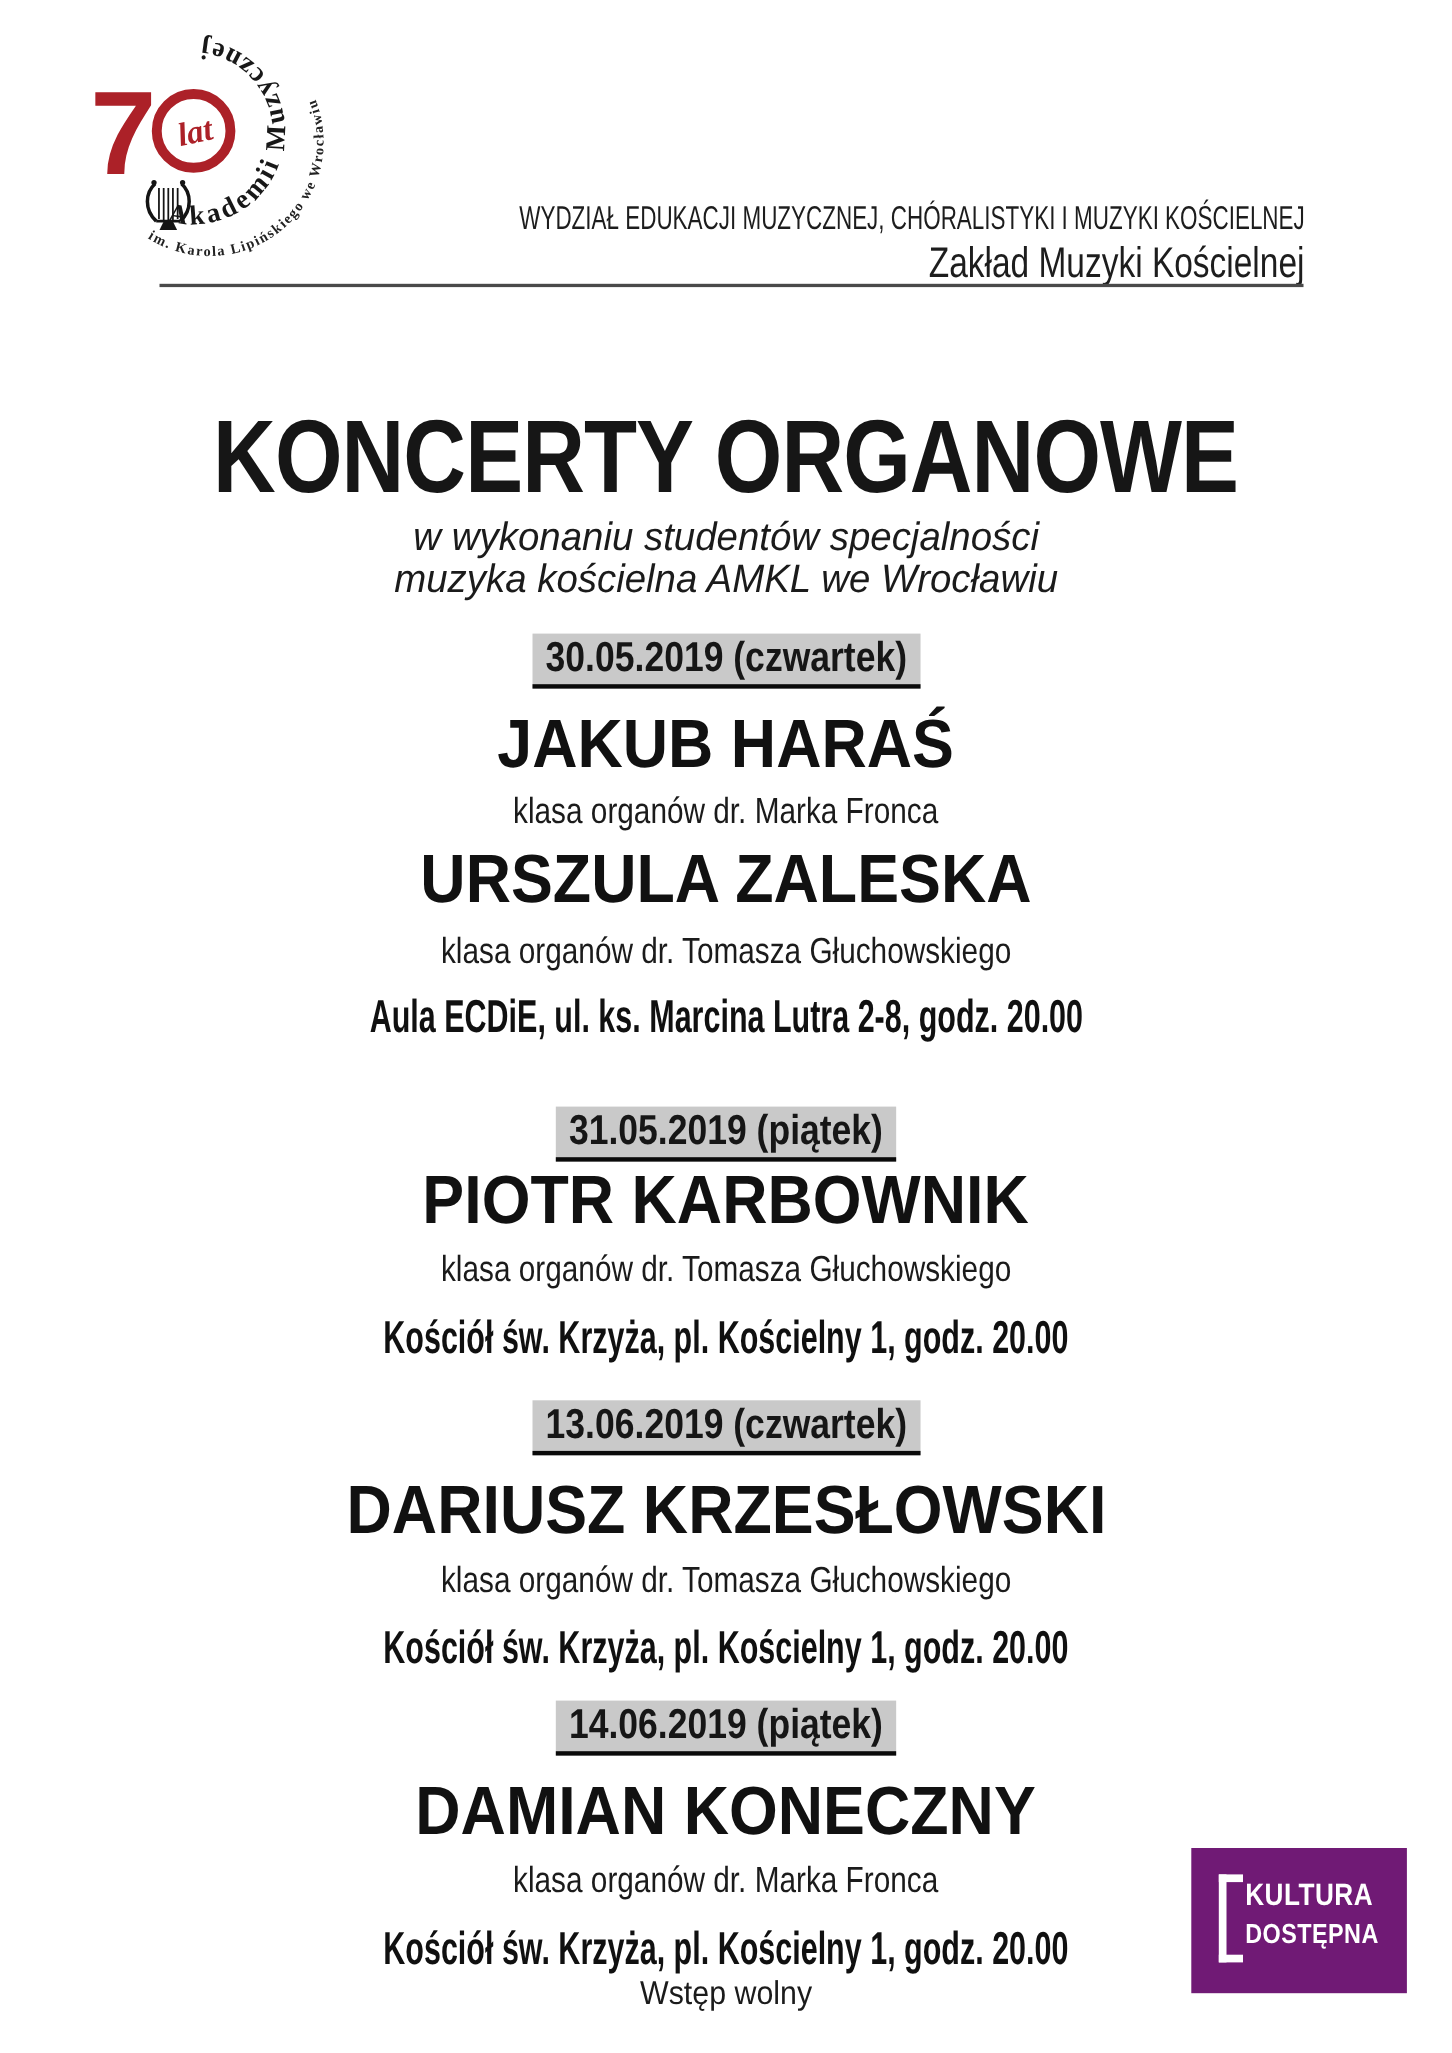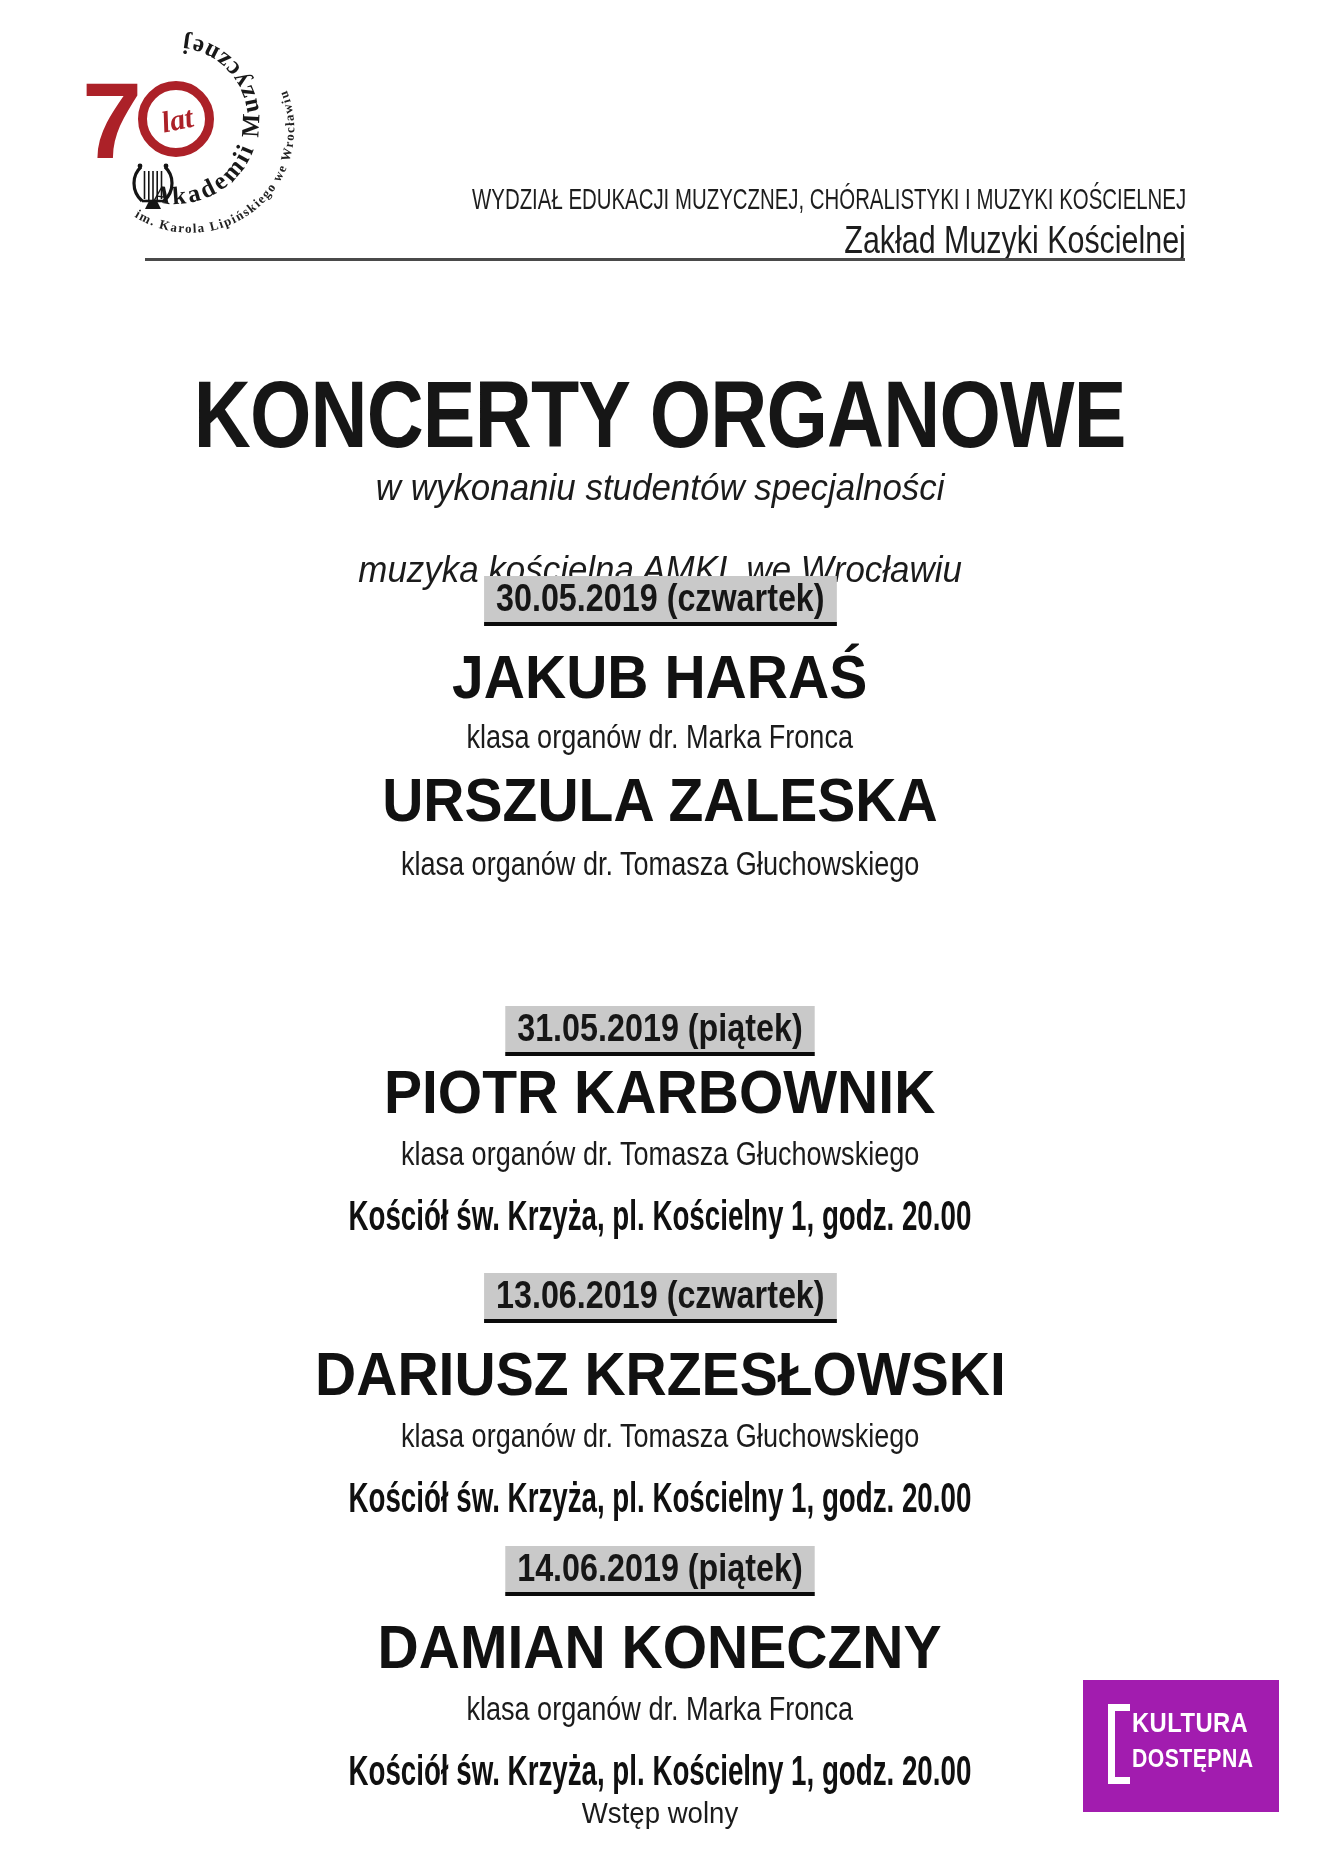--- a/index.html
+++ b/index.html
@@ -28,21 +28,21 @@
   .head-line1{position:absolute;top:183px;right:134px;font-size:30px;line-height:32px;color:#1d1d1d;}
   .head-line1 .sx{transform:scaleX(.68);transform-origin:right center;}
   .head-line2{position:absolute;top:222px;right:134px;font-size:39px;line-height:35px;color:#1d1d1d;}
   .head-line2 .sx{transform:scaleX(.78);transform-origin:right center;}
   .head-rule{position:absolute;top:258px;left:145px;width:1040px;height:3px;background:#4a4a4a;}
 
   
   .title{top:368px;font-size:94px;line-height:94px;font-weight:700;}
   .title .sx{transform:scaleX(.84);letter-spacing:-1px;}
   .subtitle1{top:468px;}
-  .subtitle2{top:506px;margin-top:44px;}
+  .subtitle2{top:506px;}
   .subtitle1,.subtitle2{font-size:36px;line-height:40px;font-style:italic;color:#1b1b1b;}
   .subtitle1 .sx,.subtitle2 .sx{transform:scaleX(.97);}
 
   
   .date-chip{
     display:inline-block;
     background:#c9c9c9;
     font-weight:700;font-size:38px;line-height:38px;
     padding:3px 14px 5px 14px;
     border-bottom:4px solid #0a0a0a;
@@ -60,21 +60,21 @@
   
   .d1{top:576px;} .n1a{top:645px;} .k1a{top:719px;} .n1b{top:768px;} .k1b{top:846px;} .v1{top:902px;}
   .d2{top:1006px;} .n2{top:1060px;} .k2{top:1136px;} .v2{top:1194px;}
   .d3{top:1273px;} .n3{top:1342px;} .k3{top:1418px;} .v3{top:1476px;}
   .d4{top:1546px;} .n4{top:1615px;} .k4{top:1691px;} .v4{top:1749px;}
   .adm{top:1797px;}
 
   
   .sponsor{
     position:absolute;left:1083px;top:1680px;width:196px;height:132px;
-    background:#a21caf;
+    background:#701a75;
   }
   .kd-bracket{
     position:absolute;left:25px;top:24px;width:15px;height:66px;
     border-left:7px solid #fff;border-top:7px solid #fff;border-bottom:7px solid #fff;
   }
   .kd-line1{position:absolute;left:49px;top:29px;font-size:28px;line-height:28px;font-weight:700;color:#fff;letter-spacing:.5px;white-space:nowrap;}
   .kd-line1 .sx{transform:scaleX(.85);transform-origin:left center;}
   .kd-line2{position:absolute;left:49px;top:66px;font-size:25px;line-height:25px;font-weight:700;color:#fff;letter-spacing:.5px;white-space:nowrap;}
   .kd-line2 .sx{transform:scaleX(.85);transform-origin:left center;}
 </style>
@@ -138,20 +138,23 @@
   </div>
   <div class="row class-row k1a">
     <span class="sx">klasa organów dr. Marka Fronca</span>
   </div>
   <div class="row name-row n1b">
     <span class="sx">URSZULA ZALESKA</span>
   </div>
   <div class="row class-row k1b">
     <span class="sx">klasa organów dr. Tomasza Głuchowskiego</span>
   </div>
+  <div class="row venue-row v1">
+    <span class="sx">Aula ECDiE, ul. ks. Marcina Lutra 2-8, godz. 20.00</span>
+  </div>
 
   <div class="row d2">
     <span class="date-chip">31.05.2019 (piątek)</span>
   </div>
   <div class="row name-row n2">
     <span class="sx">PIOTR KARBOWNIK</span>
   </div>
   <div class="row class-row k2">
     <span class="sx">klasa organów dr. Tomasza Głuchowskiego</span>
   </div>

